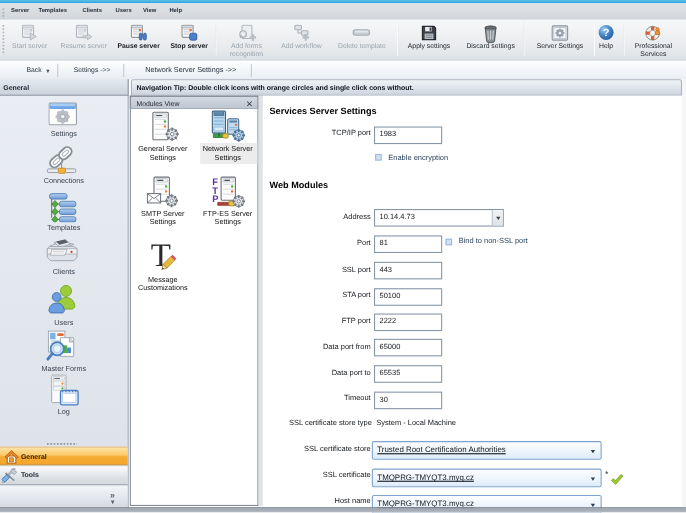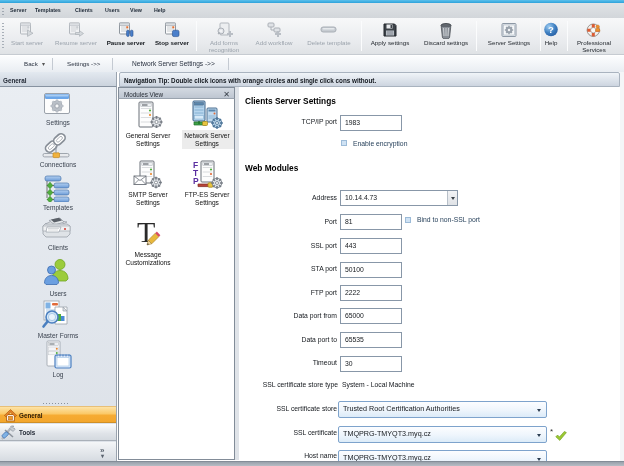--- a/index.html
+++ b/index.html
@@ -49,21 +49,21 @@
 .modlbl{position:absolute;width:70px;text-align:center;font-size:6.6px;line-height:7.8px;color:#111;}
 .modsel{position:absolute;background:#ececec;}
 
 #gutter{left:235px;top:87px;width:4px;height:373px;background:#dfe3e8;}
 
 #content{left:239px;top:87px;width:385px;height:374px;background:#fff;}
 .h1{position:absolute;font-size:8.3px;font-weight:700;color:#000;}
 .flabel{position:absolute;width:110px;text-align:right;font-size:6.8px;color:#14181d;}
 .tbox{position:absolute;left:340px;width:62px;height:16px;border:1px solid #8897a8;background:#fff;font-size:6.8px;color:#14181d;line-height:14px;padding-left:4px;}
 .combo{position:absolute;left:340px;width:118px;height:16px;border:1px solid #8897a8;background:#fff;font-size:6.8px;color:#14181d;line-height:14px;padding-left:4px;}
-.bcombo{position:absolute;left:338px;width:209px;height:17px;border:1px solid #7ea3cc;background:linear-gradient(#fcfdff 0%,#eef5fc 55%,#dcebf8 100%);border-radius:2px;font-size:7.2px;color:#14181d;line-height:14px;padding-left:4px;}
+.bcombo{position:absolute;left:338px;width:209px;height:17px;border:1px solid #7ea3cc;background:linear-gradient(#fcfdff 0%,#eef5fc 55%,#dcebf8 100%);border-radius:2px;font-size:7.2px;color:#14181d;line-height:14px;padding-left:4px;text-decoration:underline;}
 .arrow{position:absolute;width:0;height:0;border-left:2.5px solid transparent;border-right:2.5px solid transparent;border-top:3.5px solid #2c3e52;}
 .chk{position:absolute;width:6px;height:6px;border:1px solid #9cbbd8;background:#cfe2f4;}
 .chklbl{position:absolute;font-size:6.8px;color:#1f3a55;}
 
 #bottomstrip{left:0;top:461px;width:624px;height:5px;background:linear-gradient(#99a1ab,#b7bdc5);border-top:1px solid #838c97;}
 #rightedge{left:620px;top:72px;width:4px;height:389px;background:#f4f6f8;}
 </style></head>
 <body>
 <div id="page">
 <div class="abs" id="topstrip"></div>
@@ -442,21 +442,21 @@
       </g>
     </svg>
 
 <div class="modsel" style="left:182px;top:130px;width:52px;height:19px;"></div>
 <div class="modlbl" style="left:113px;top:132px;">General Server<br>Settings</div>
 <div class="modlbl" style="left:172px;top:132px;">Network Server<br>Settings</div>
 <div class="modlbl" style="left:113px;top:191px;">SMTP Server<br>Settings</div>
 <div class="modlbl" style="left:172px;top:191px;">FTP-ES Server<br>Settings</div>
 <div class="modlbl" style="left:113px;top:251px;">Message<br>Customizations</div>
 
-<div class="h1" style="left:245px;top:96px;">Clients Server Settings</div>
+<div class="h1" style="left:245px;top:96px;">Services Server Settings</div>
 <div class="flabel" style="left:227px;top:118px;">TCP/IP port</div>
 <div class="tbox" style="top:115px;">1983</div>
 <div class="chk" style="left:341px;top:140px;"></div>
 <div class="chklbl" style="left:353px;top:140px;">Enable encryption</div>
 <div class="h1" style="left:245px;top:163px;">Web Modules</div>
 <div class="flabel" style="left:227px;top:194px;">Address</div>
 <div class="combo" style="top:190px;">10.14.4.73
   <span style="position:absolute;right:0;top:0;width:10px;height:14px;border-left:1px solid #b8c0c9;background:linear-gradient(#f2f3f5,#dfe2e6);"></span>
   <span class="arrow" style="right:2.5px;top:6px;border-top-color:#3a4148;"></span>
 </div>

